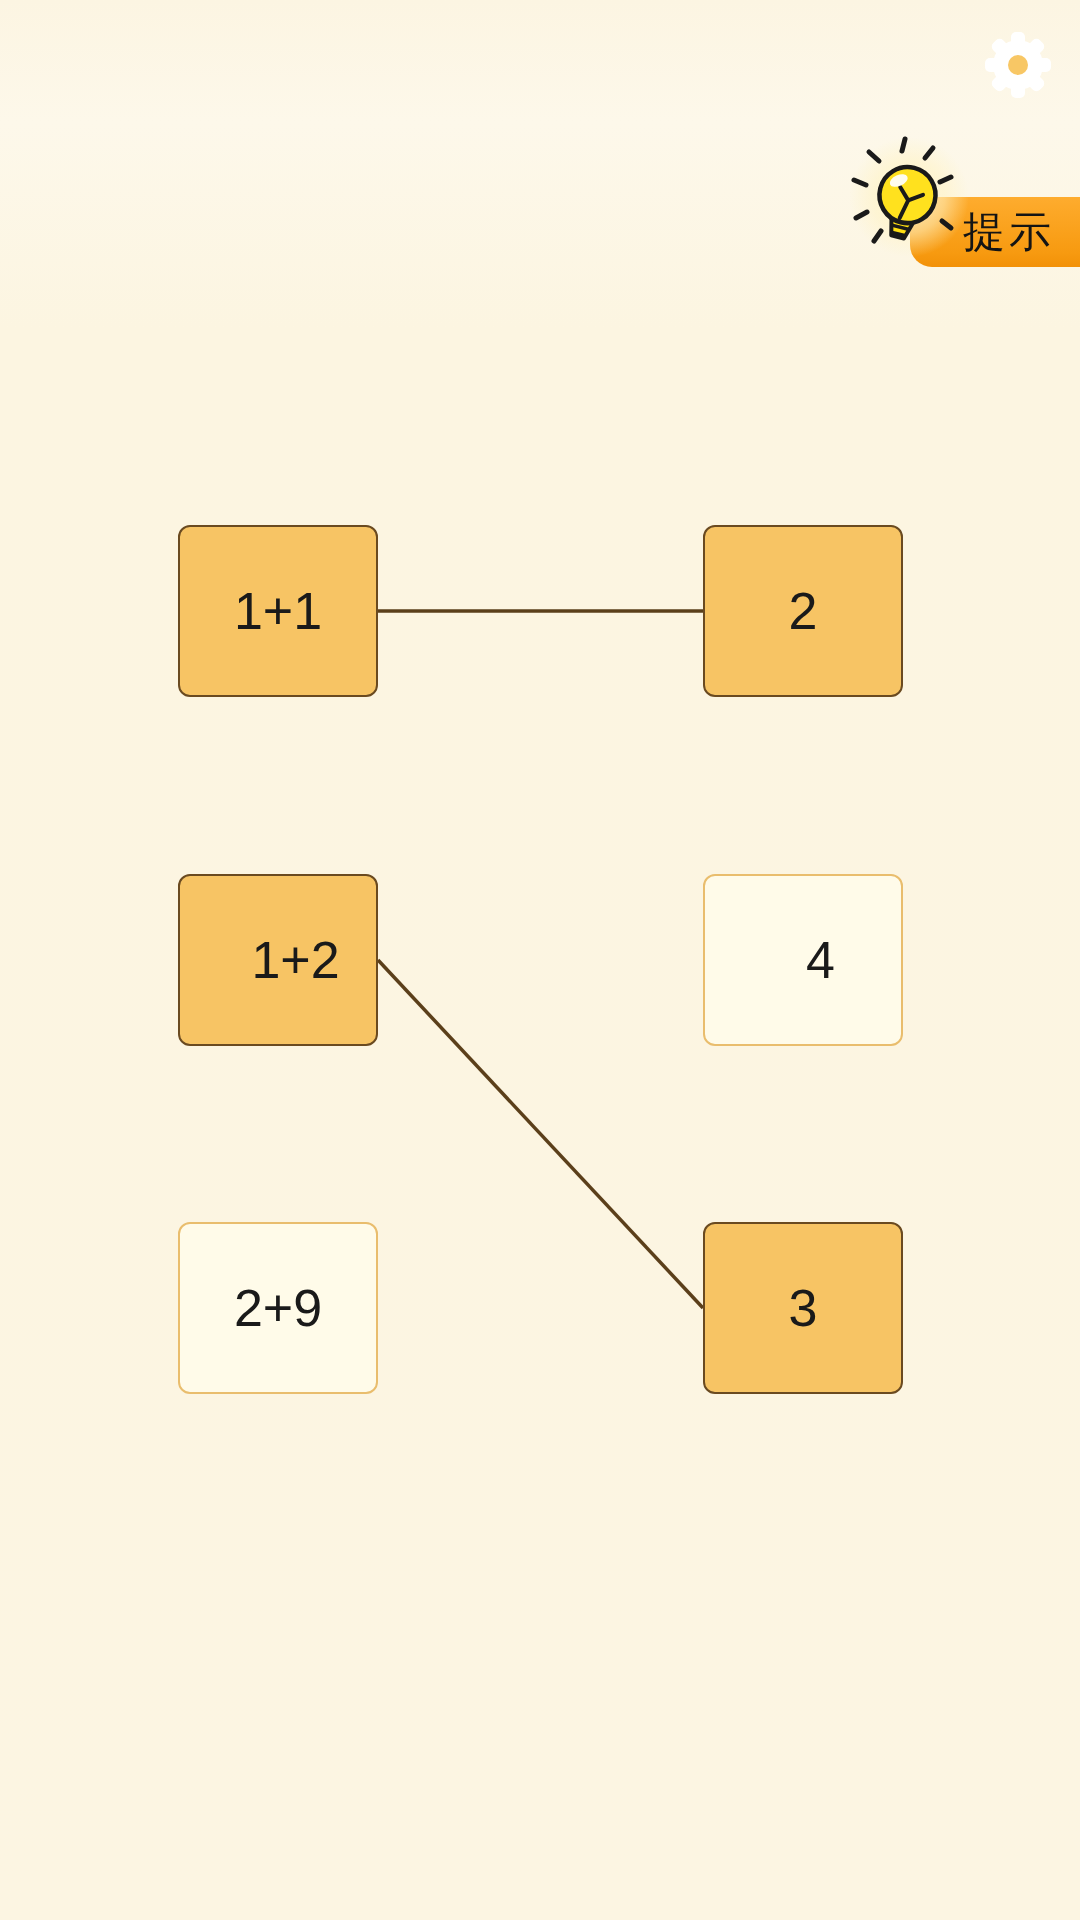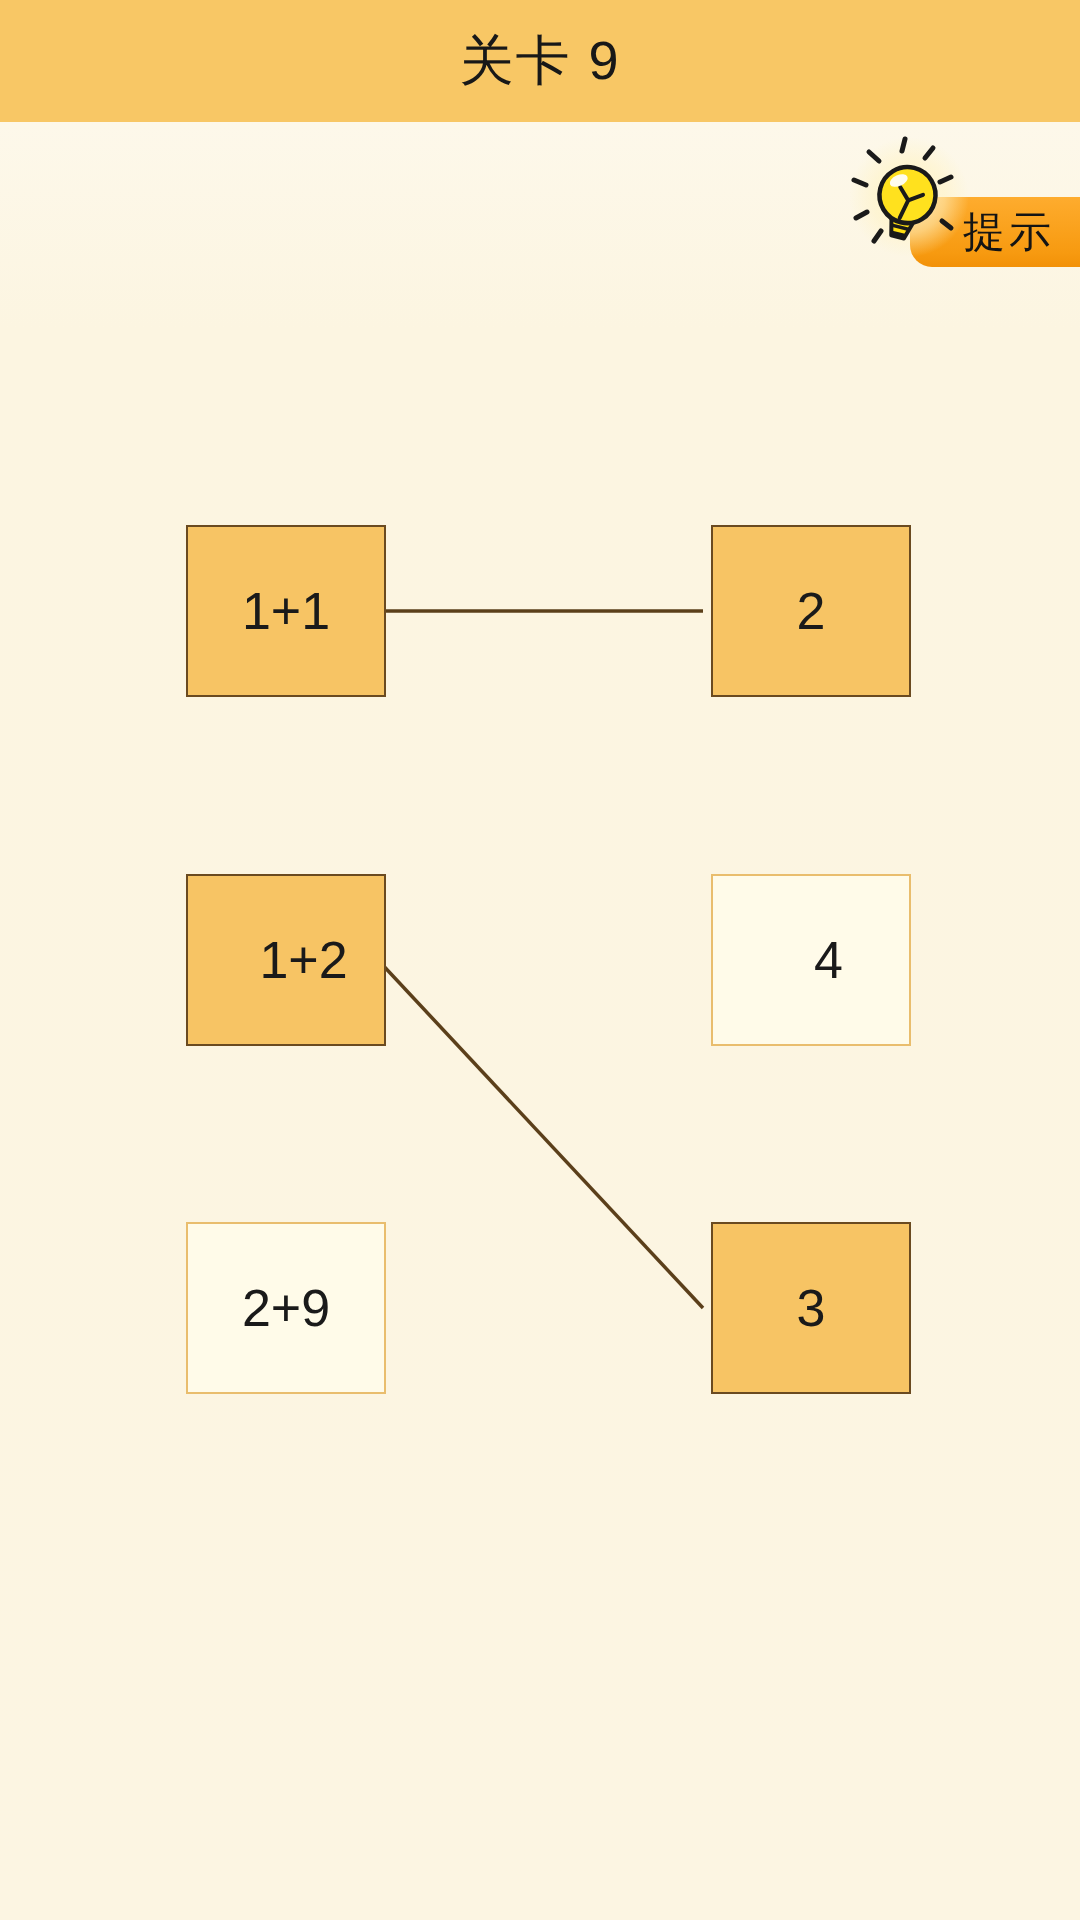--- a/index.html
+++ b/index.html
@@ -45,46 +45,42 @@
   .bulb-wrap{
     position:absolute;left:845px;top:125px;width:135px;height:135px;
     z-index:7;pointer-events:none;
   }
   
   .connections{
     position:absolute;left:0;top:0;width:1080px;height:1920px;z-index:1;
   }
   .connections line{stroke:#5b3f1a;stroke-width:3.5;}
   .card{
-    position:absolute;width:200px;height:172px;border-radius:0;
+    position:absolute;width:200px;height:172px;border-radius:12px;
     display:flex;align-items:center;justify-content:center;
     font-size:52px;color:#1a1a1a;cursor:pointer;z-index:2;
     box-sizing:border-box;
-    margin-left:8px;
   }
   .card.matched{
     background:#f7c464;border:2px solid #6a4a20;
   }
   .card.unmatched{
     background:#fffbe9;border:2px solid #e9bd6d;
   }
   .col-left{left:178px;}
   .col-right{left:703px;}
   .row-1{top:525px;}
   .row-2{top:874px;padding-left:35px;}
   .row-3{top:1222px;}
 </style>
 </head>
 <body>
 
 <div class="stage">
 
-  <div class="header">
-    <div class="header-title">关卡 9</div>
-  </div>
   <button class="gear-btn" aria-label="settings">
     <svg viewBox="0 0 68 68">
       <g fill="#ffffff">
         <rect x="27" y="1" width="14" height="16" rx="5"></rect>
         <rect x="27" y="51" width="14" height="16" rx="5"></rect>
         <rect x="1" y="27" width="16" height="14" rx="5"></rect>
         <rect x="51" y="27" width="16" height="14" rx="5"></rect>
         <rect x="27" y="1" width="14" height="16" rx="5" transform="rotate(45 34 34)"></rect>
         <rect x="27" y="51" width="14" height="16" rx="5" transform="rotate(45 34 34)"></rect>
         <rect x="1" y="27" width="16" height="14" rx="5" transform="rotate(45 34 34)"></rect>

